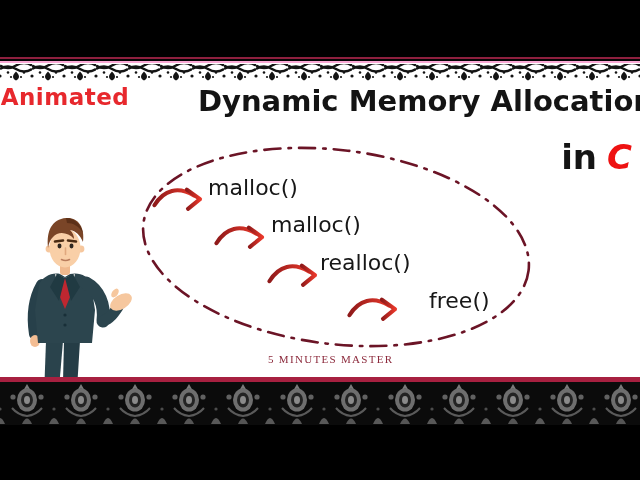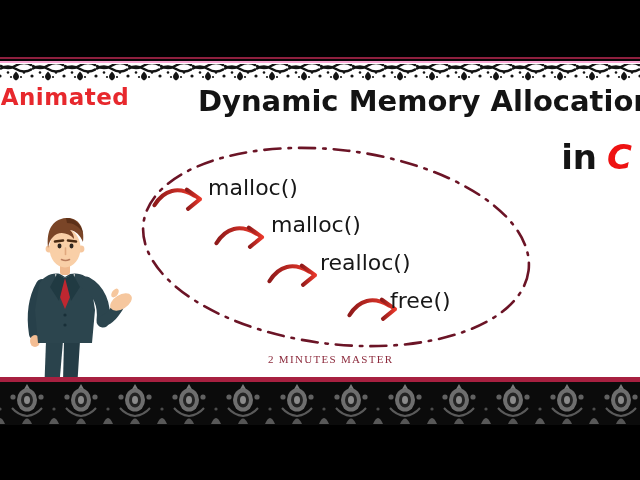--- a/index.html
+++ b/index.html
@@ -44,21 +44,21 @@
   
   .diagram { top:0; left:0; width:640px; height:314px; }
 
   
   .fn {
     color:#171717; font-weight:normal; font-size:22px; white-space:nowrap;
   }
   .fn-malloc  { top:112px; left:208px; }
   .fn-calloc  { top:149px; left:271px; }
   .fn-realloc { top:187px; left:320px; }
-  .fn-free    { top:225px; left:390px; }
+  .fn-free    { top:225px; left:429px; }
 
   .watermark {
     top:290px; left:268px;
     font-family:"Liberation Serif", serif;
     font-size:11px; color:#8c2a3c; letter-spacing:1.3px;
   }
 </style>
 </head>
 <body>
 
@@ -158,21 +158,21 @@
       <use href="#swoosh" transform="translate(214,224) scale(1.2)"></use>
       <use href="#swoosh" transform="translate(267,262) scale(1.2)"></use>
       <use href="#swoosh" transform="translate(347,296) scale(1.2)"></use>
     </svg>
 
     <div class="abs fn fn-malloc">malloc()</div>
     <div class="abs fn fn-calloc">malloc()</div>
     <div class="abs fn fn-realloc">realloc()</div>
     <div class="abs fn fn-free">free()</div>
 
-    <div class="abs watermark">2 MINUTES MASTER</div>
+    <div class="abs watermark">5 MINUTES MASTER</div>
   </div>
 
   <div class="abs stripe-bottom"></div>
 
   <svg class="abs damask-band" width="640" height="43" viewBox="0 0 640 43" xmlns="http://www.w3.org/2000/svg">
     <defs>
       <pattern id="damaskPat" width="54" height="43" patternUnits="userSpaceOnUse">
         <rect width="54" height="43" fill="#0b0b0b"></rect>
         <path d="M27,2 L31,9 L27,6.5 L23,9 Z" fill="#7a7a7a"></path>
         <ellipse cx="27" cy="18" rx="10" ry="11.5" fill="#6e6e6e"></ellipse>

